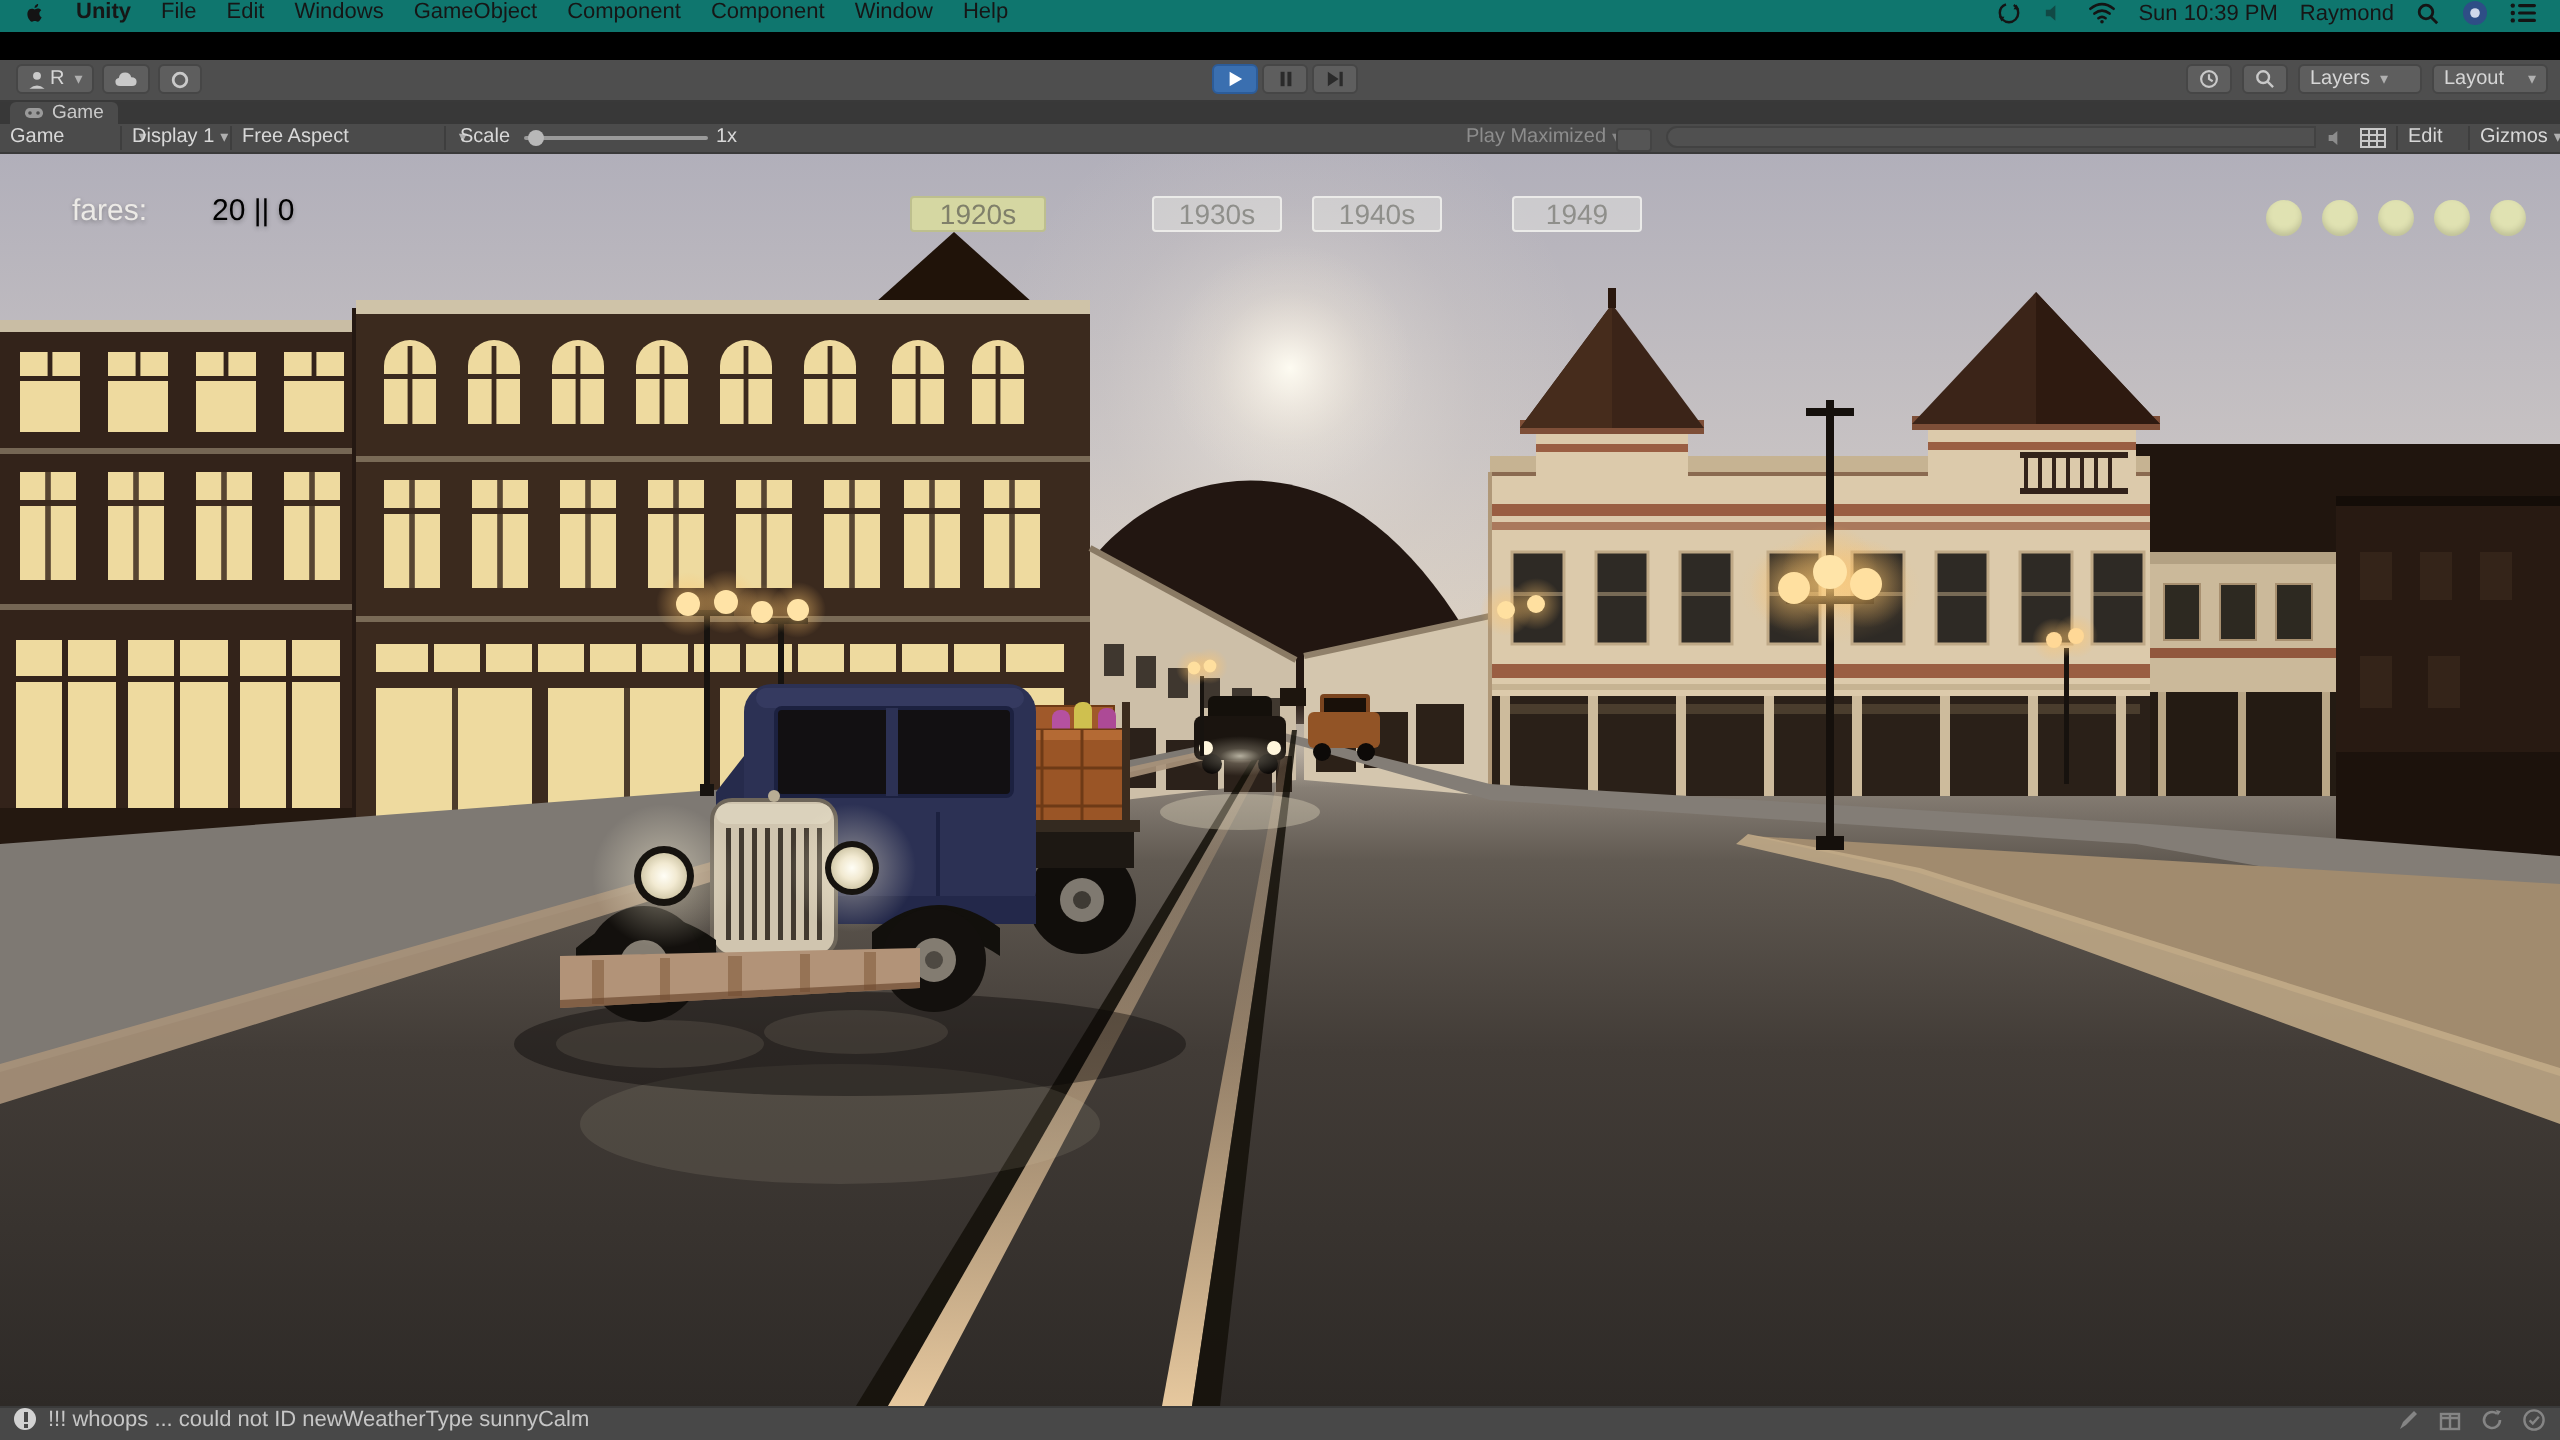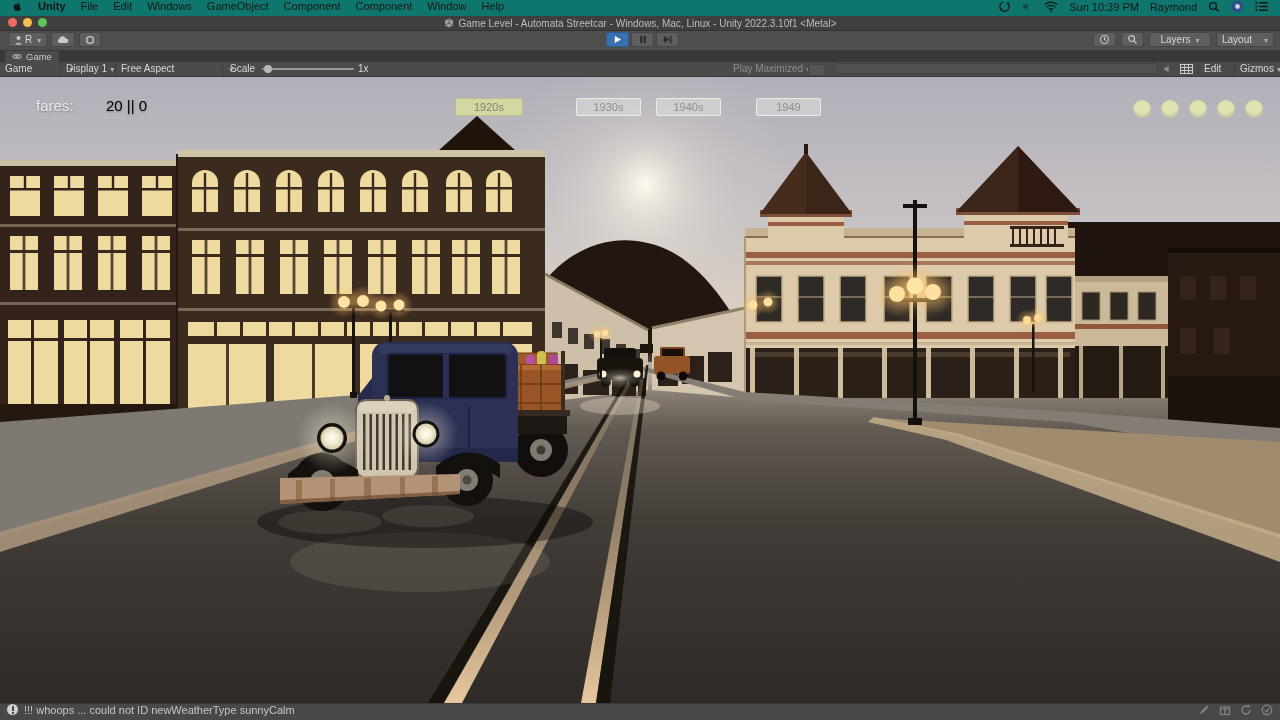--- a/index.html
+++ b/index.html
@@ -44,21 +44,21 @@
   .slider-knob{position:absolute;left:2px;top:-3px;width:8px;height:8px;border-radius:50%;background:#b8b8b8;}
   .groove{position:absolute;left:833px;top:1px;width:325px;height:11px;background:#505050;
           border:1px solid #424242;border-radius:6px 0 0 6px;box-sizing:border-box;}
   
   .viewport{position:absolute;top:76px;left:0;width:1280px;height:627px;background:#9b948c;}
   .scene-svg{position:absolute;left:0;top:0;display:block;}
   .hud{position:absolute;inset:0;}
   .fares-label{position:absolute;left:36px;top:21px;font-size:15px;color:#eceae6;text-shadow:0 1px 2px rgba(40,40,40,.35);}
   .fares-value{position:absolute;left:106px;top:21px;font-size:15px;color:#000000;text-shadow:0 1px 2px rgba(40,40,40,.35);}
   .era-btn{position:absolute;top:22px;height:18px;box-sizing:border-box;border:1px solid rgba(246,246,242,.75);
-           background:rgba(228,228,224,.5);color:#8f8f8b;font-size:11px;display:flex;align-items:center;
+           background:rgba(228,228,224,.5);color:#8f8f8b;font-size:14px;display:flex;align-items:center;
            justify-content:center;border-radius:2px;}
   .era-btn.active{background:#d5d7a2;border-color:#bdbf8e;color:#80806a;}
   .token{position:absolute;top:24px;width:18px;height:18px;border-radius:50%;background:#e0e2b2;
          box-shadow:inset 0 -2px 3px rgba(0,0,0,.15);}
   
   .statusbar{position:absolute;left:0;right:0;bottom:0;height:17px;background:#484848;border-top:1px solid #3a3a3a;
              display:flex;align-items:flex-start;padding:0 7px;gap:6px;font-size:11px;color:#c6c6c6;z-index:30;box-sizing:border-box;}
   .sb-icon{width:11px;height:11px;border-radius:50%;background:#d2d2d2;position:relative;flex:0 0 auto;}
   .sb-icon::before{content:"";position:absolute;left:4.5px;top:2px;width:2px;height:4.5px;background:#474747;}
   .sb-icon::after{content:"";position:absolute;left:4.5px;top:7.5px;width:2px;height:2px;background:#474747;}
@@ -125,37 +125,20 @@
             <rect x="4" y="1" width="9" height="1.6" rx="0.8"></rect>
             <circle cx="1.4" cy="5.5" r="1.1"></circle>
             <rect x="4" y="4.7" width="9" height="1.6" rx="0.8"></rect>
             <circle cx="1.4" cy="9.2" r="1.1"></circle>
             <rect x="4" y="8.4" width="9" height="1.6" rx="0.8"></rect>
           </svg>
       </span>
     </span>
   </div>
 
-  <div class="titlebar">
-    <div class="lights">
-      <div class="light red"></div>
-      <div class="light yellow"></div>
-      <div class="light green"></div>
-    </div>
-    <div class="wtitle">
-      <span class="micon">
-        <svg width="10" height="10" viewBox="0 0 12 12">
-            <path d="M6 0.5 L10.8 3.2 L10.8 8.8 L6 11.5 L1.2 8.8 L1.2 3.2 Z" fill="#9aa0a6"></path>
-            <path d="M6 0.5 L6 6 L1.2 8.8" fill="none" stroke="#3f3f3f" stroke-width="0.8"></path>
-            <path d="M6 6 L10.8 8.8" fill="none" stroke="#3f3f3f" stroke-width="0.8"></path>
-          </svg>
-      </span>
-      <span>Game Level - Automata Streetcar - Windows, Mac, Linux - Unity 2022.3.10f1 &lt;Metal&gt;</span>
-    </div>
-  </div>
 
   <div class="toolbar">
     <div class="tb-left">
       <div class="tbtn">
         <span class="micon">
           <svg width="9" height="10" viewBox="0 0 10 11" fill="#c9c9c9">
               <circle cx="5" cy="3.2" r="2.2"></circle>
               <path d="M0.8 10.4 Q5 6.6 9.2 10.4 Z"></path>
             </svg>
         </span>
@@ -202,21 +185,21 @@
             <circle cx="6" cy="6" r="4.3"></circle>
             <path d="M6 3.4 V6 L8 7.2"></path>
           </svg>
       </div>
       <div class="tbtn">
         <svg width="11" height="11" viewBox="0 0 12 12" fill="none" stroke="#c9c9c9" stroke-width="1.3">
             <circle cx="5" cy="5" r="3.2"></circle>
             <path d="M7.4 7.4 L10.4 10.4"></path>
           </svg>
       </div>
-      <div class="tbtn" style="width:62px;justify-content:center">
+      <div class="tbtn" style="width:62px;justify-content:flex-start">
         <span>Layers</span>
         <span class="caret"></span>
       </div>
       <div class="tbtn" style="width:58px;justify-content:space-between">
         <span>Layout</span>
         <span class="caret"></span>
       </div>
     </div>
   </div>
 

